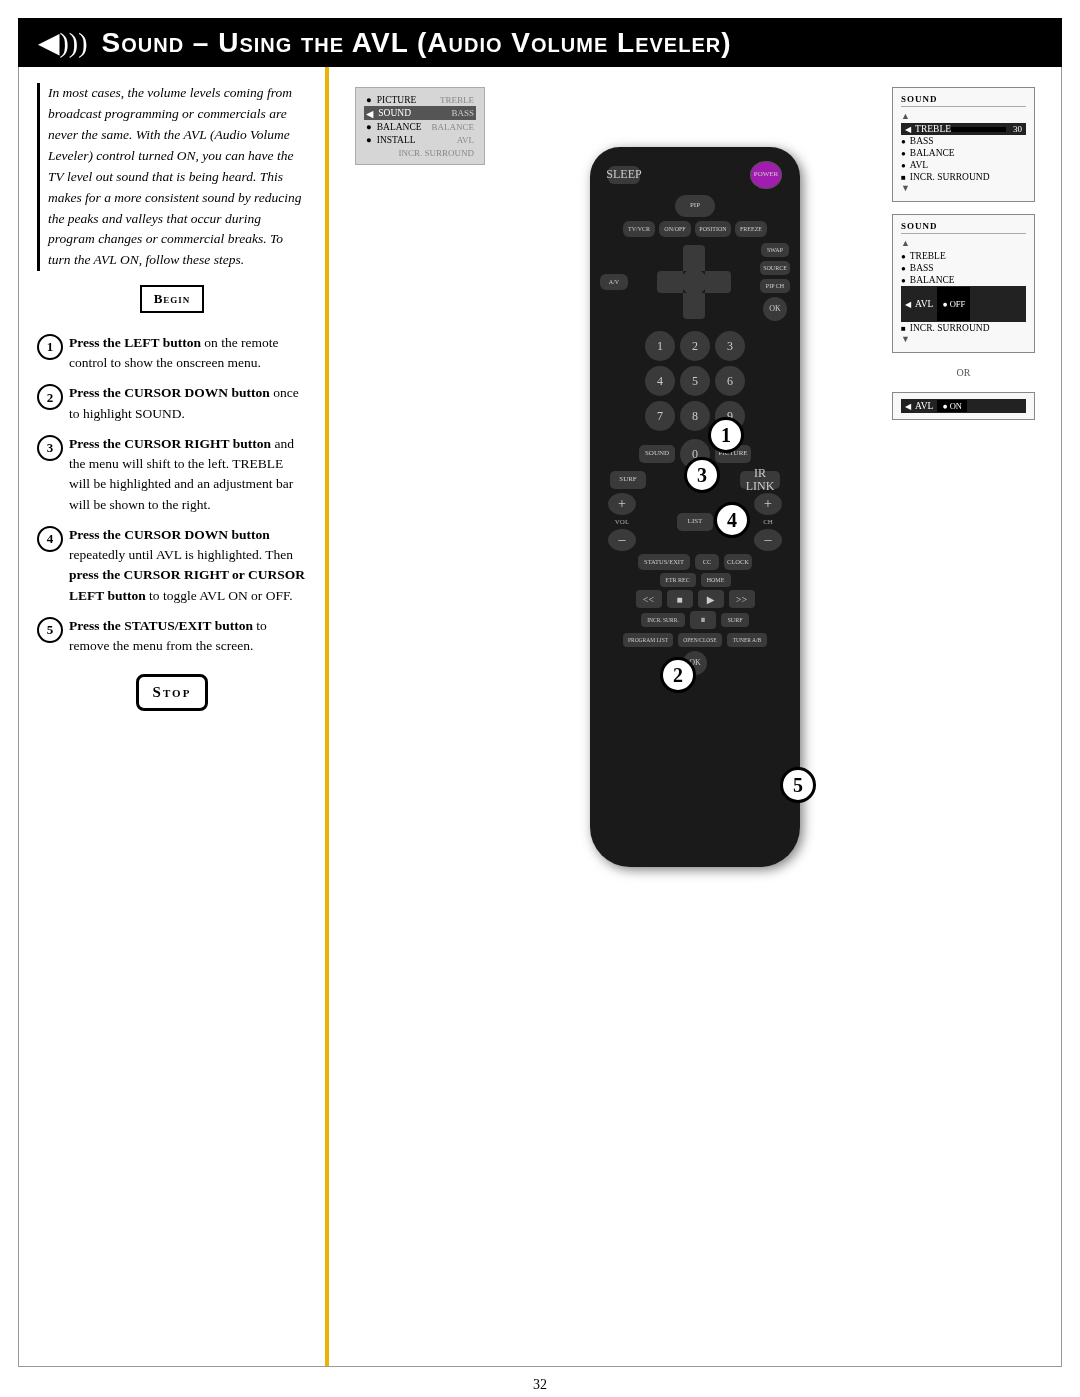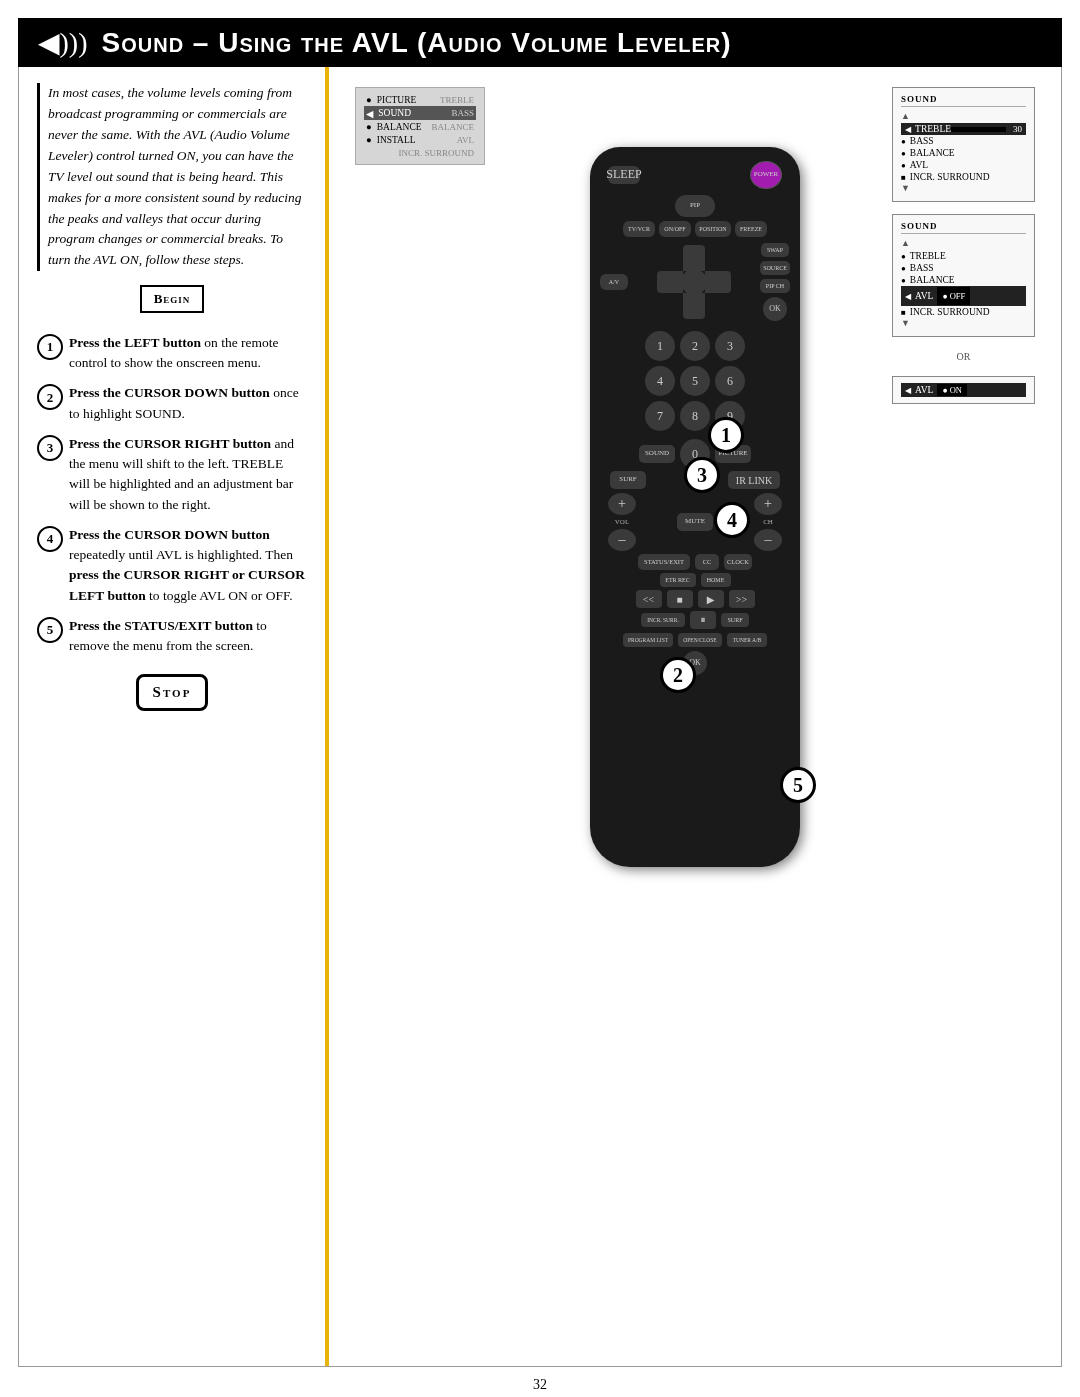--- a/index.html
+++ b/index.html
@@ -183,21 +183,21 @@
       gap: 4px;
     }
     .smp-bar {
       height: 5px;
       background: #000;
     }
     .smp-off-badge {
       background: #000;
       color: #fff;
       font-size: 8.5px;
-      padding: 4px 5px;
+      padding: 12px 5px;
       margin-left: 4px;
     }
     .smp-on-badge {
       background: #000;
       color: #fff;
       font-size: 8.5px;
       padding: 1px 5px;
       margin-left: 4px;
     }
     .or-label {
@@ -626,31 +626,31 @@
                 </div>
               </div>
               <div class="remote-row" style="gap:5px;margin-bottom:2px;">
                 <div class="remote-btn" style="width:36px;height:18px;border-radius:5px;font-size:7px;">SOUND</div>
                 <div class="num-btn">0</div>
                 <div class="remote-btn" style="width:36px;height:18px;border-radius:5px;font-size:7px;">PICTURE</div>
               </div>
 
               <div class="remote-row" style="justify-content:space-between;padding:0 10px;margin-bottom:4px;">
                 <div class="remote-btn" style="width:36px;height:18px;border-radius:5px;font-size:7px;">SURF</div>
-                <div class="remote-btn" style="width:52px;height:18px;border-radius:5px;font-size:10px;">IR LINK</div>
+                <div class="remote-btn" style="width:40px;height:18px;border-radius:5px;font-size:12px;">IR LINK</div>
               </div>
 
               <div class="remote-row" style="justify-content:space-between;padding:0 8px;margin-bottom:3px;">
                 <div style="display:flex;flex-direction:column;align-items:center;gap:3px;">
                   <div class="remote-btn" style="width:28px;height:22px;font-size:14px;">+</div>
                   <div style="color:#aaa;font-size:7px;">VOL</div>
                   <div class="remote-btn" style="width:28px;height:22px;font-size:14px;">–</div>
                 </div>
                 <div style="display:flex;flex-direction:column;align-items:center;">
-                  <div class="remote-btn" style="width:36px;height:18px;border-radius:5px;font-size:7px;">MUTE</div>
+                  <div class="remote-btn" style="width:36px;height:18px;border-radius:5px;font-size:7px;">LIST</div>
                 </div>
                 <div style="display:flex;flex-direction:column;align-items:center;gap:3px;">
                   <div class="remote-btn" style="width:28px;height:22px;font-size:14px;">+</div>
                   <div style="color:#aaa;font-size:7px;">CH</div>
                   <div class="remote-btn" style="width:28px;height:22px;font-size:14px;">–</div>
                 </div>
               </div>
 
               <div class="remote-row" style="gap:5px;margin-bottom:3px;">
                 <div class="remote-btn" style="width:52px;height:16px;border-radius:5px;font-size:6.5px;">STATUS/EXIT</div>

